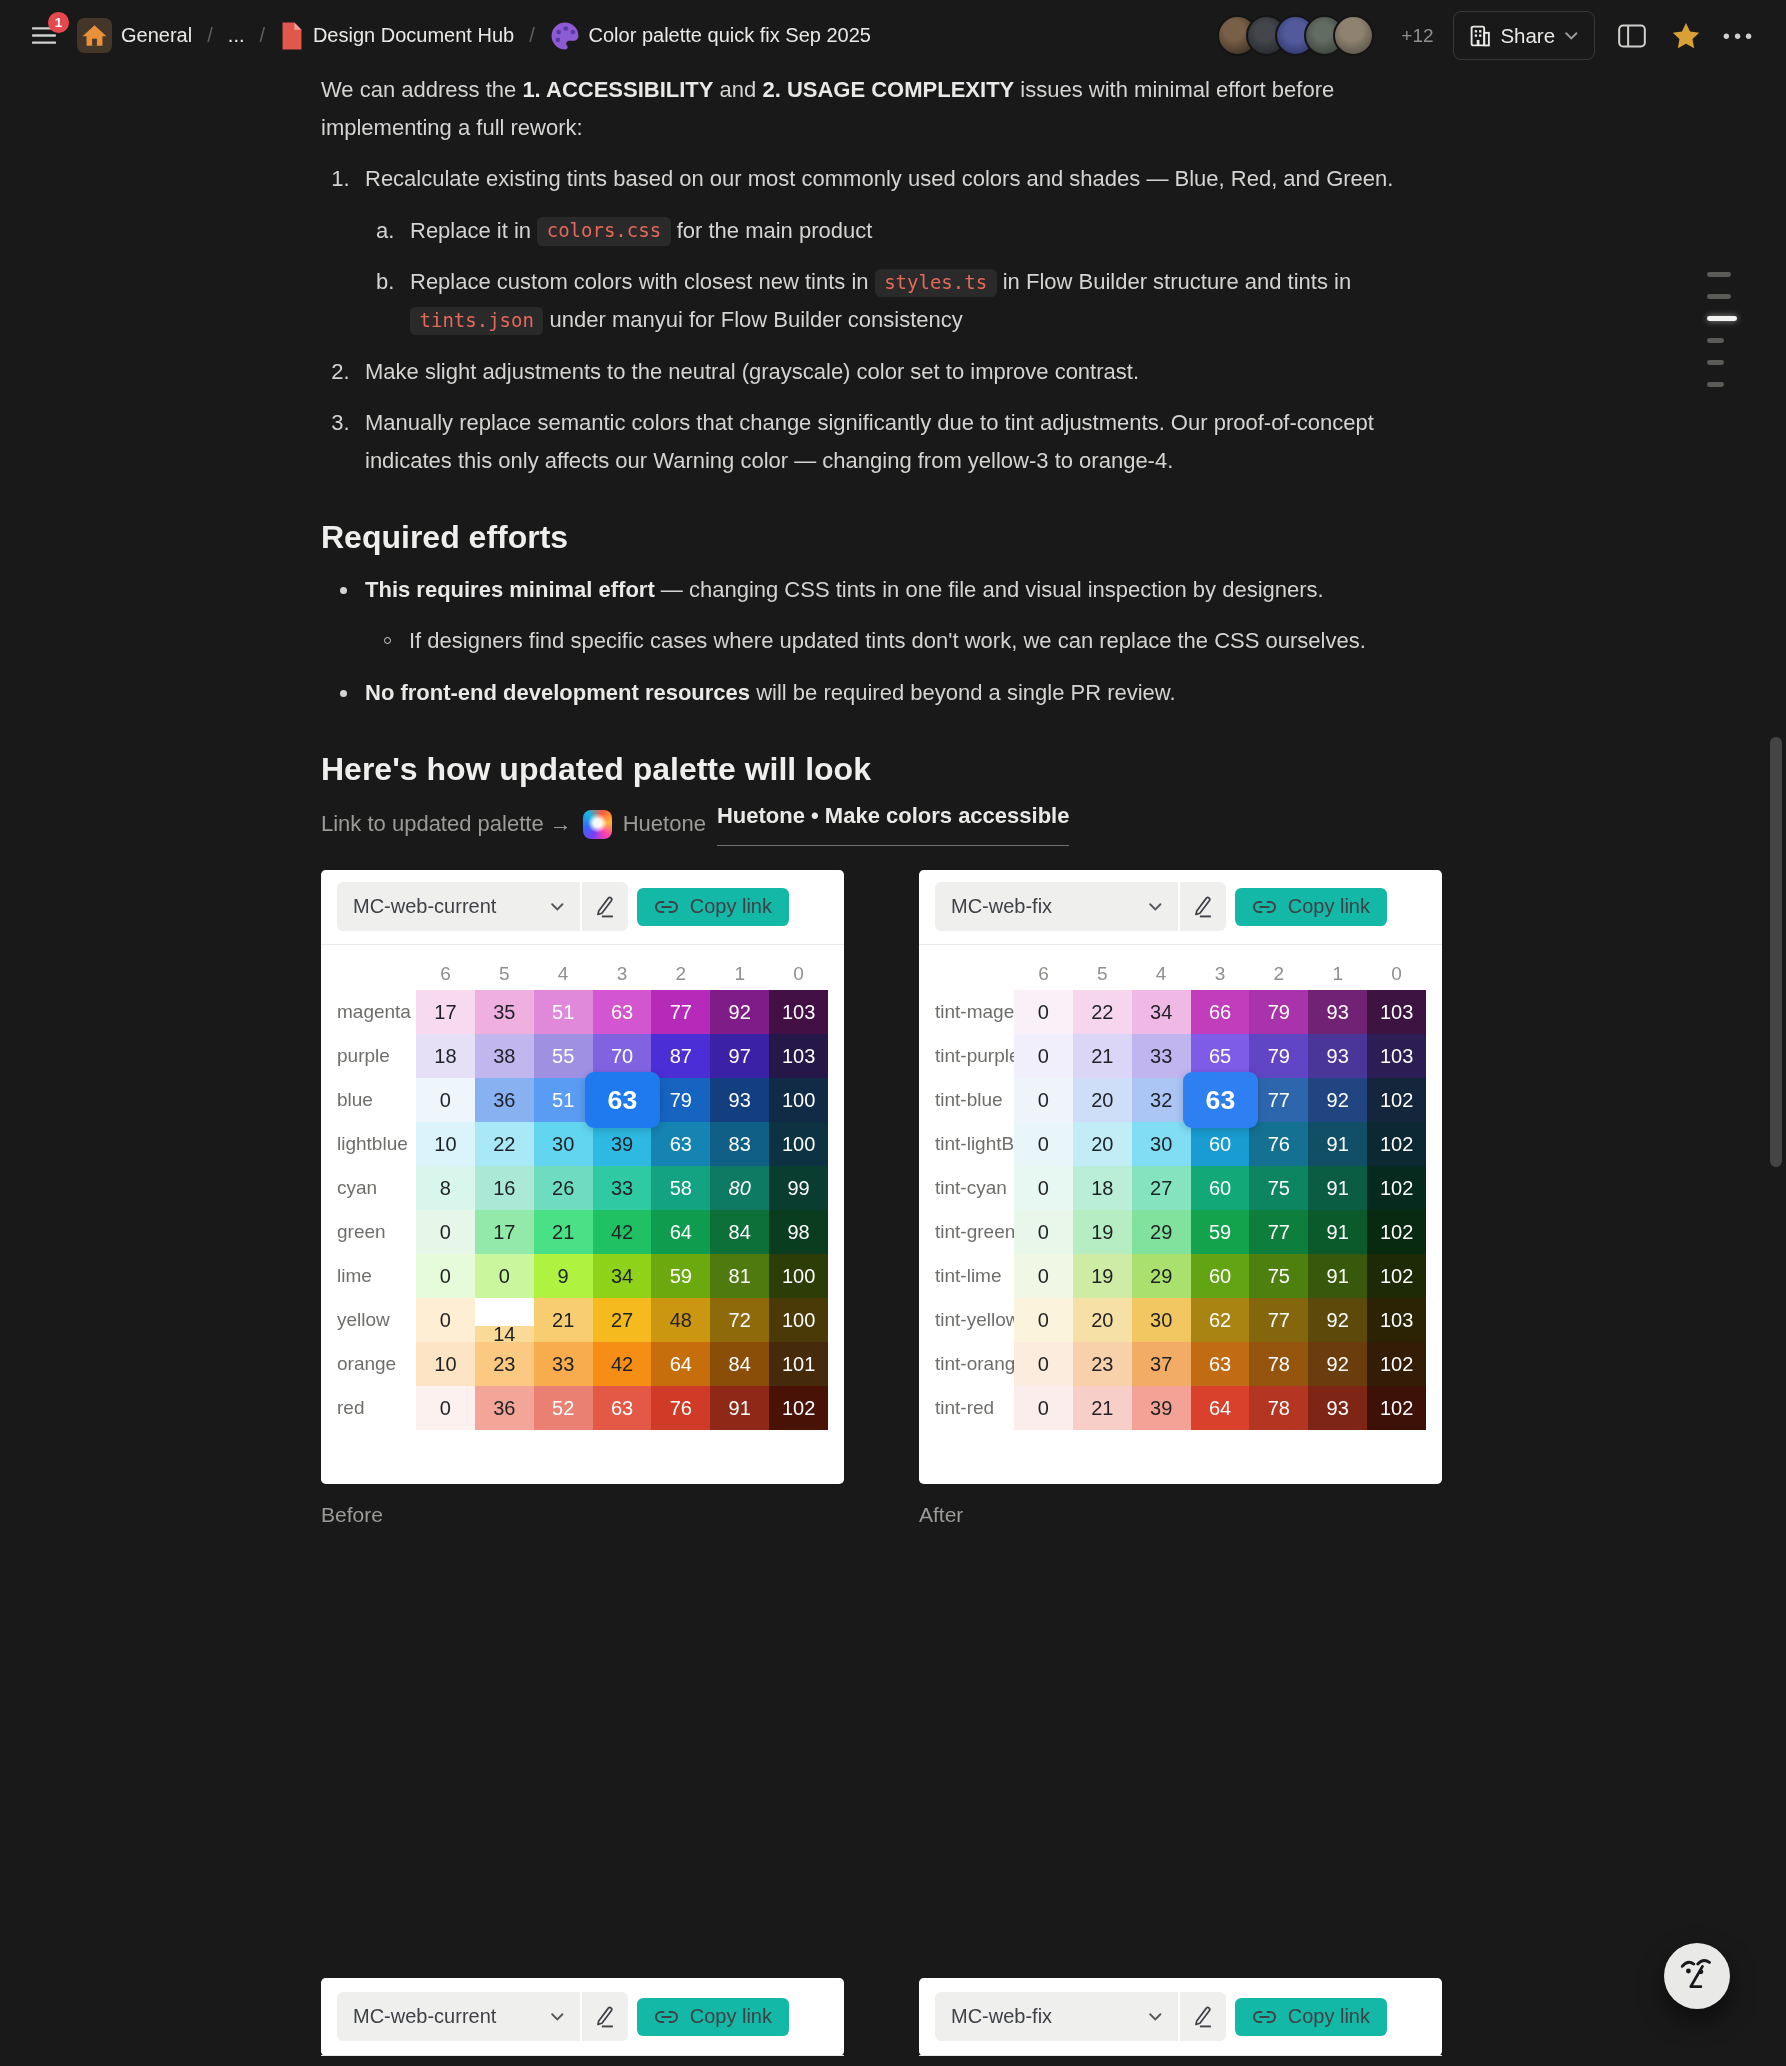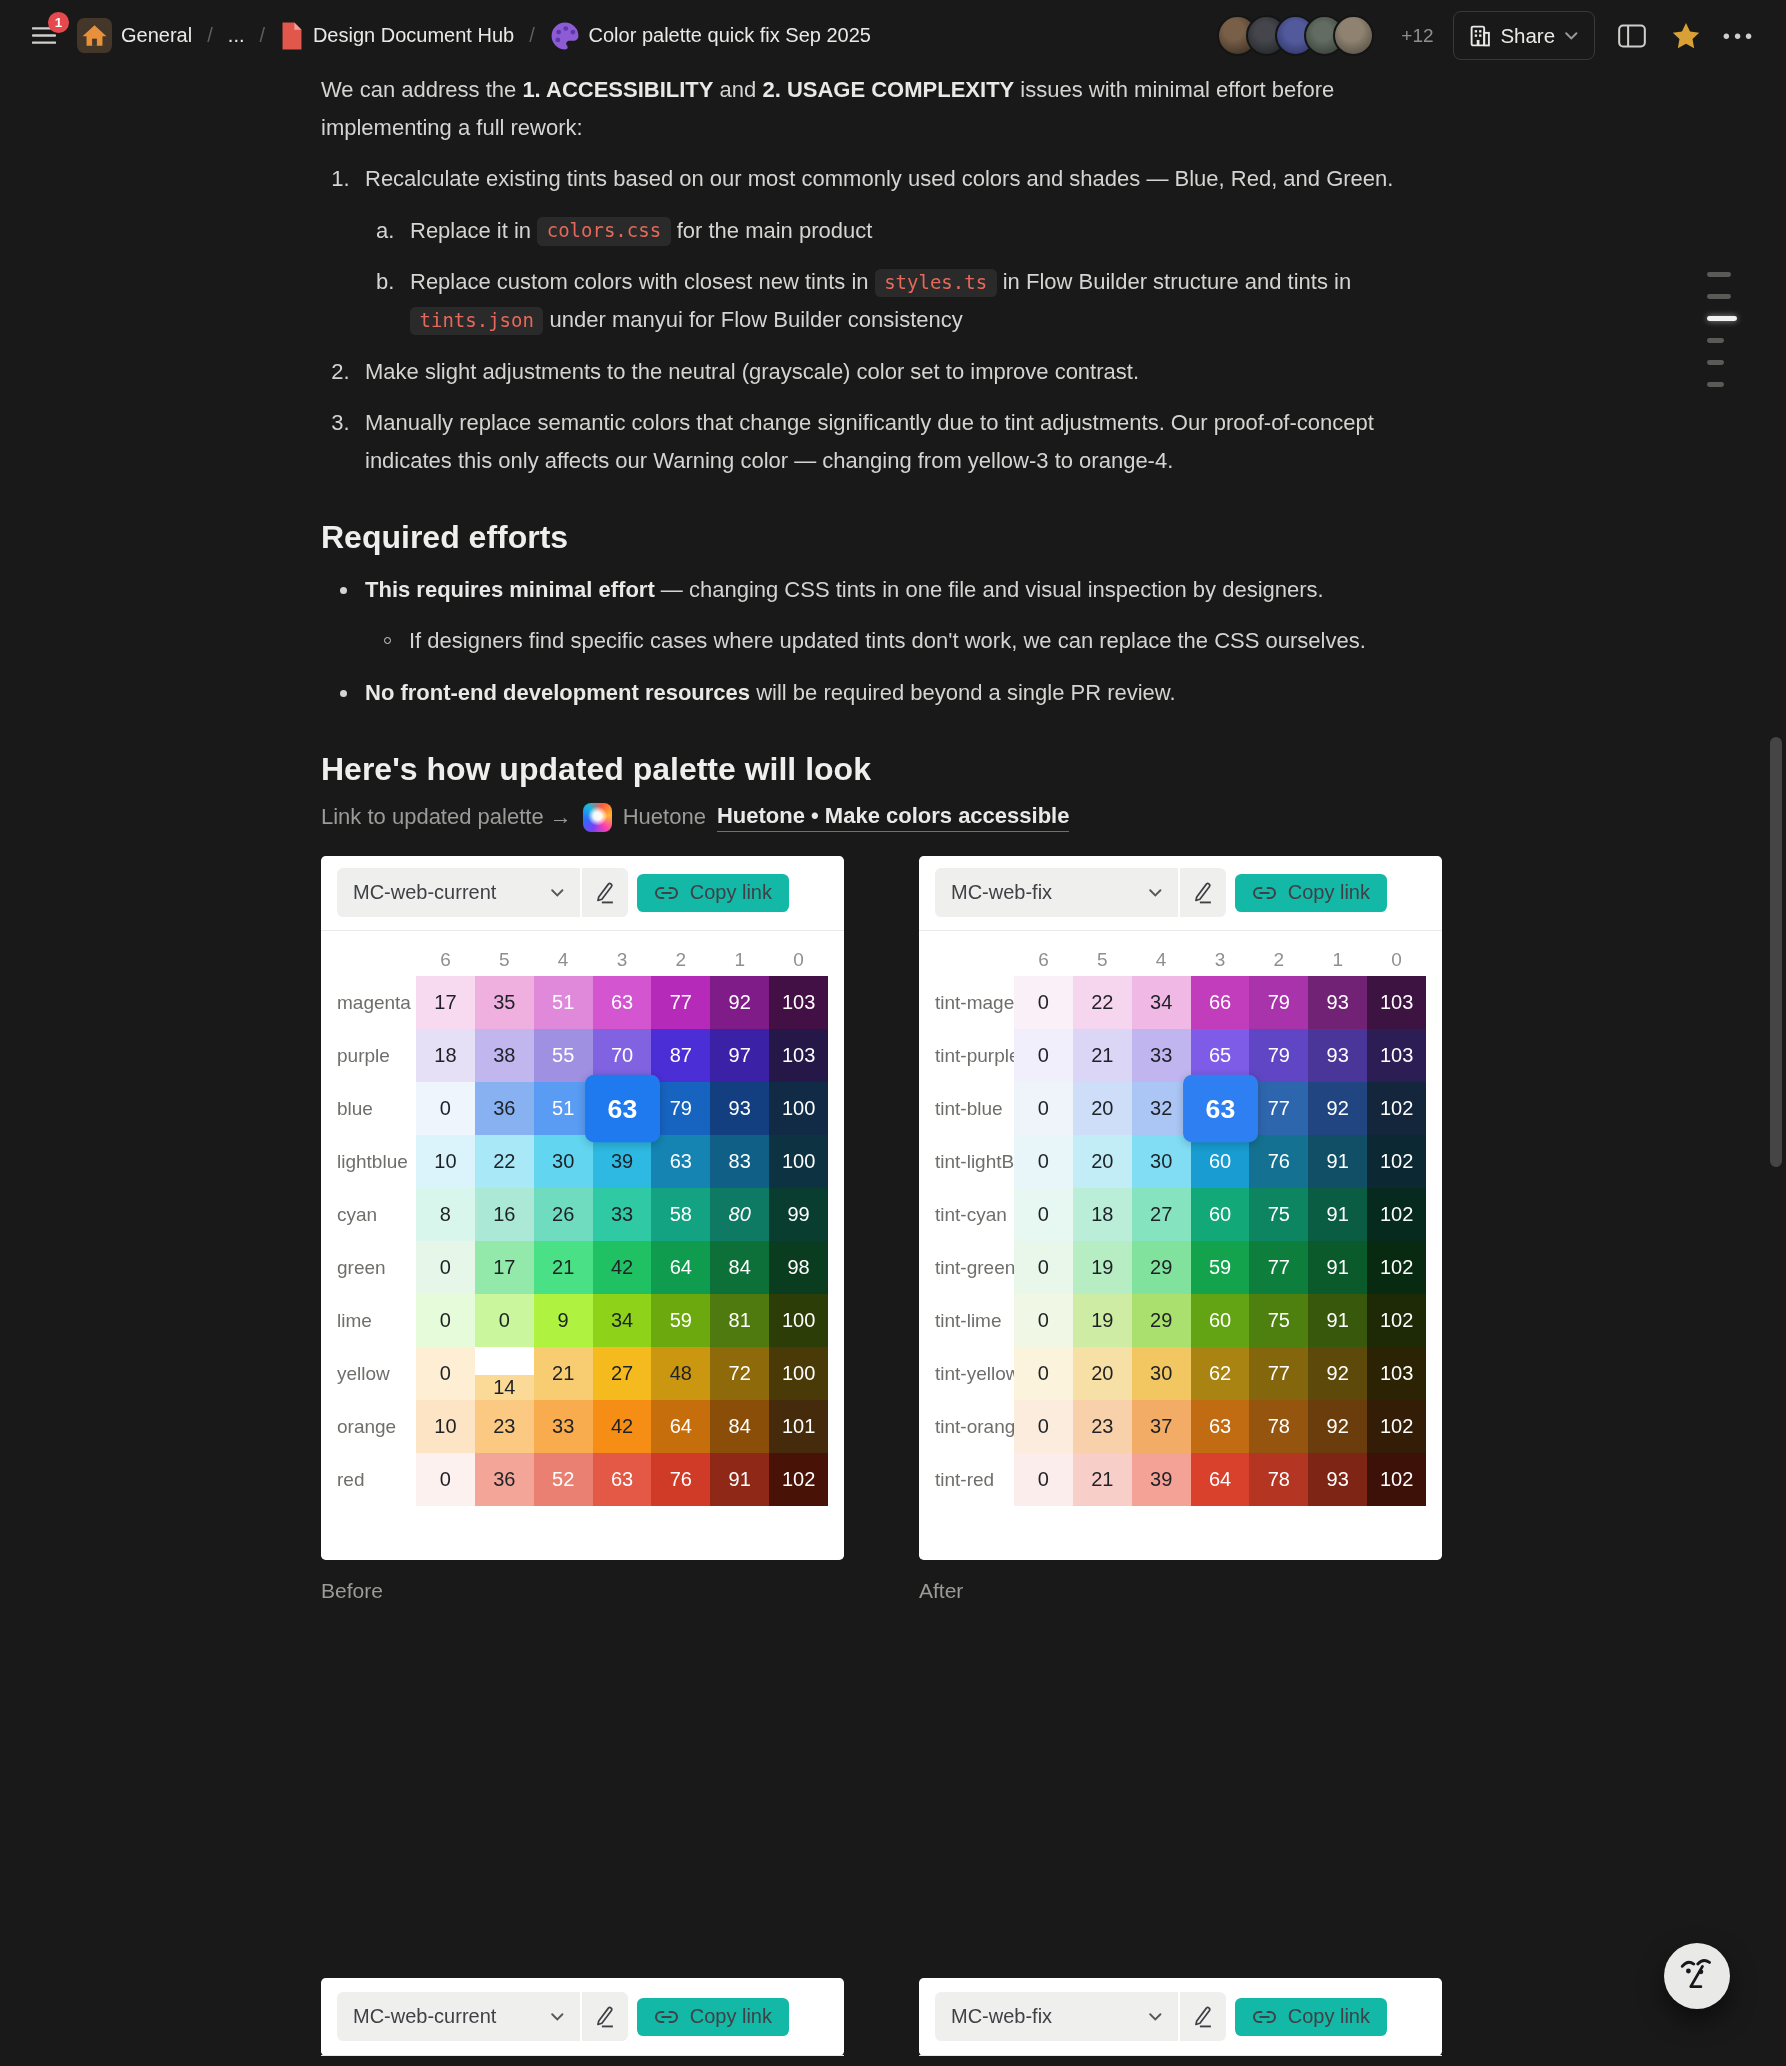--- a/index.html
+++ b/index.html
@@ -52,21 +52,21 @@
   .circ { width:7px; height:7px; border-radius:50%; border:1.6px solid #d4d4d2; background:none; margin-top:15px; }
   .code { font-family:"DejaVu Sans Mono","Liberation Mono",monospace; font-size:19px;
     background:#2a2a2a; color:#e5685a; border-radius:5.5px; padding:2.4px 9.5px 4px; white-space:nowrap; }
   h2 { font-size:32px; line-height:39px; color:#efefed; font-weight:700; margin:38px 0 14px; }
   .linkline { display:flex; align-items:center; gap:11px; font-size:22px; color:#9b9b98; margin:11px 0 24px; }
   .hue-ic { width:29px; height:29px; border-radius:8px; flex:none;
     background:radial-gradient(circle at 50% 45%, rgba(255,255,255,.95) 0 18%, rgba(255,255,255,0) 45%),
       conic-gradient(from 200deg, #7b3ff2, #2f6bff, #18b7e0, #ff5a3c, #ffb62e, #ff3fae, #7b3ff2); }
   .linksite { color:#9b9b98; }
   .linktitle { color:#e9e9e7; font-weight:700; border-bottom:1.6px solid rgba(255,255,255,.38);
-    padding-bottom:2px; cursor:pointer; }
+    padding-bottom:16px; cursor:pointer; }
   .arrow { color:#9b9b98; }
   
   .cards { display:flex; gap:75px; }
   .card-col { width:523px; }
   .card { width:523px; background:#ffffff; border-radius:4.7px; color:#1e2126; overflow:visible; }
   .card-head { height:75px; display:flex; align-items:center; padding:0 16px;
     border-bottom:1.6px solid #eaeae8; }
   .ctrl-group { display:flex; gap:1.6px; }
   .sel-btn { width:243px; height:49px; background:#efefee; border:none; cursor:pointer;
     border-radius:6.3px 0 0 6.3px; display:flex; align-items:center; justify-content:space-between;
@@ -74,21 +74,21 @@
   .pencil-btn { width:46px; height:49px; background:#efefee; border:none; cursor:pointer;
     border-radius:0 6.3px 6.3px 0; display:flex; align-items:center; justify-content:center; }
   .copy-btn { margin-left:9.5px; height:38px; background:#14b8a6; border:none; cursor:pointer;
     border-radius:6.3px; display:flex; align-items:center; gap:10.3px; padding:0 17.3px;
     font-size:20px; color:#3f4146; font-family:inherit; }
   .pgrid { padding:12.6px 16px 0; }
   .pg-head { display:flex; height:33px; align-items:center; }
   .pg-label { width:79px; flex:none; color:#6e6e6b; font-size:19px;
     overflow:hidden; white-space:nowrap; align-self:center; }
   .pg-colnum { flex:1; text-align:center; color:#8f8f8c; font-size:19px; }
-  .pg-row { display:flex; height:53px; }
+  .pg-row { display:flex; height:44px; }
   .pg-cell { flex:1; display:flex; align-items:center; justify-content:center;
     font-size:20px; font-weight:500; cursor:pointer; position:relative; }
   .pg-cell.selcell { transform:scale(1.27); border-radius:7px; z-index:3; font-weight:700; font-size:21px;
     box-shadow:0 1.6px 6.3px rgba(0,0,0,.18); }
   .grid-pad { height:54px; }
   .caption { margin-top:19px; font-size:21px; color:#9b9b98; }
   
   .bottom-cards { position:absolute; left:321px; top:1978px; display:flex; gap:75px; }
   .bottom-cards .card-head { height:78px; }
   

